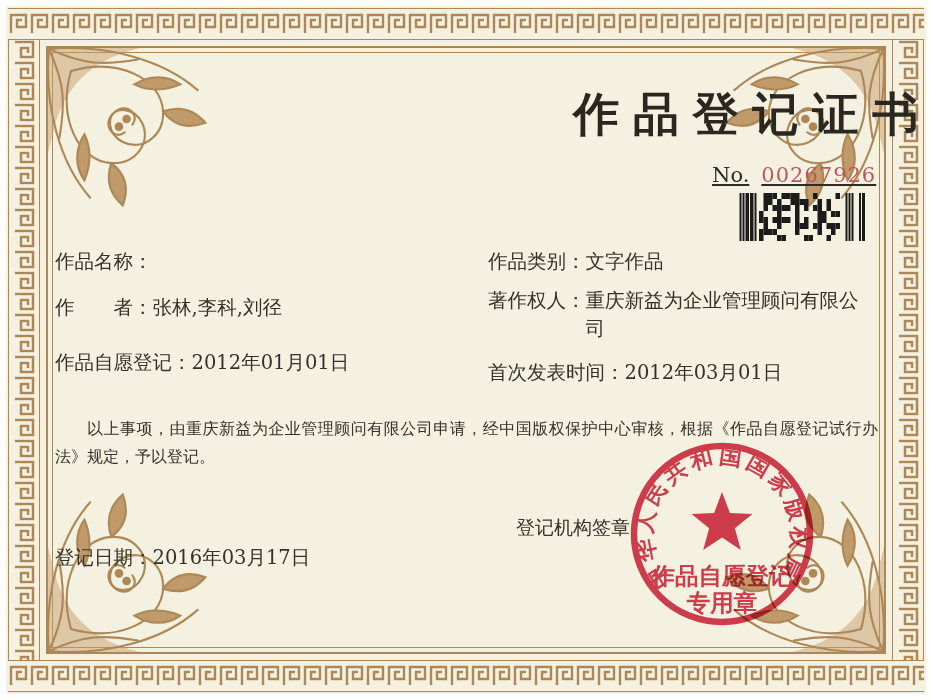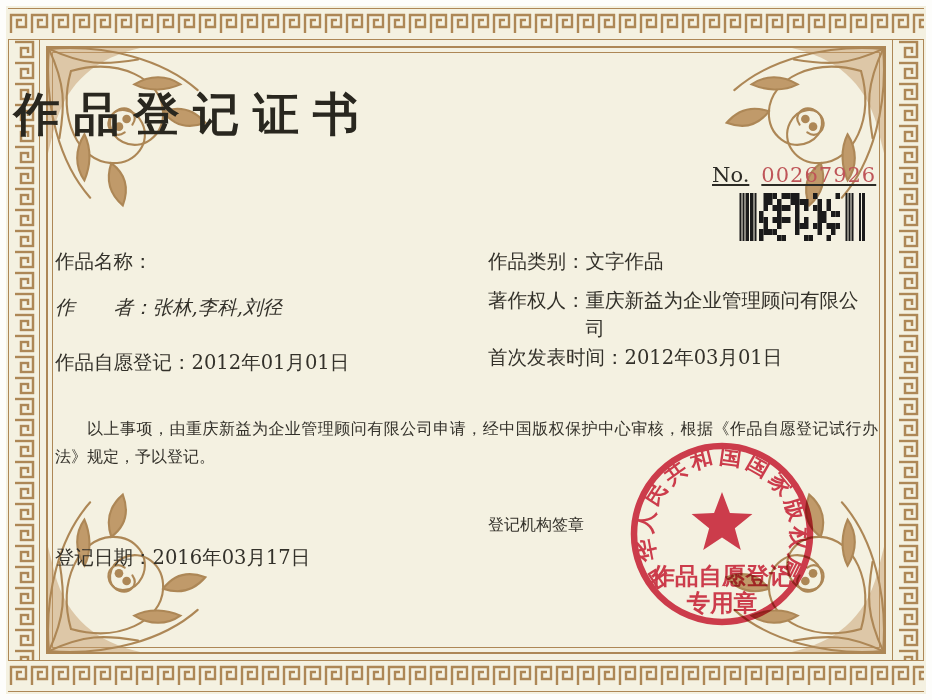--- a/index.html
+++ b/index.html
@@ -13,40 +13,40 @@
   .band-left{left:8px;top:39px;bottom:39px;width:30px;border-left:1px solid var(--tan);border-right:1px solid var(--tan);}
   .band-right{right:8px;top:39px;bottom:39px;width:30px;border-left:1px solid var(--tan);border-right:1px solid var(--tan);}
   .band svg{display:block;width:100%;height:100%;}
   .frame{position:absolute;inset:46px;border:2px solid var(--tan);pointer-events:none;}
   .frame2{position:absolute;inset:52px;border:1px solid var(--tan);pointer-events:none;}
   .flourish{position:absolute;width:168px;height:168px;}
   .fl-tl{left:46px;top:46px;}
   .fl-tr{right:46px;top:46px;transform:scaleX(-1);}
   .fl-bl{left:46px;bottom:46px;transform:scaleY(-1);}
   .fl-br{right:46px;bottom:46px;transform:scale(-1,-1);}
-  .title{position:absolute;top:84px;left:0;width:100%;text-align:left;
+  .title{position:absolute;top:84px;left:0;width:100%;text-align:right;
          font-size:46px;font-weight:bold;letter-spacing:.30em;text-indent:.30em;
          color:#29271f;}
   .no-line{position:absolute;left:712px;top:163px;font-size:21px;color:#2c2b25;text-decoration:underline;}
   .no-line .num{color:var(--numred);margin-left:12px;letter-spacing:1px;}
   .barcode{position:absolute;left:735px;top:193px;}
   .row{position:absolute;font-size:19.5px;color:var(--ink);display:flex;align-items:flex-start;line-height:1.45;}
   .row .lab{white-space:pre;}
   .r1{left:55px;top:203px;}
   .r2{left:55px;top:248px;flex-direction:column;}
-  .r3{left:55px;top:294px;font-style:italic;}
+  .r3{left:55px;top:294px;}
   .r4{left:55px;top:349px;}
   .rr1{left:488px;top:248px;}
   .rr2{left:488px;top:287px;}
-  .rr3{left:488px;top:344px;}
+  .rr3{left:488px;top:359px;}
   .rr2 .val{display:inline-block;width:276px;}
   .statement{position:absolute;left:55px;right:54px;top:415px;font-size:16px;
              line-height:1.78;color:var(--ink);text-indent:2em;text-align:justify;}
   .regdate{left:55px;top:544px;justify-content:space-between;}
-  .sign-caption{position:absolute;left:488px;top:515px;font-size:16px;color:var(--ink);}
+  .sign-caption{position:absolute;left:516px;top:515px;font-size:19px;color:var(--ink);}
   .seal{position:absolute;left:626px;top:438px;width:192px;height:192px;opacity:.93;mix-blend-mode:multiply;}
   .seal text{font-family:"DejaVu Sans","Liberation Sans",sans-serif;font-weight:bold;}
 </style>
 </head>
 <body>
 
 <div class="page">
 
   <svg width="0" height="0" style="position:absolute">
     <defs>

